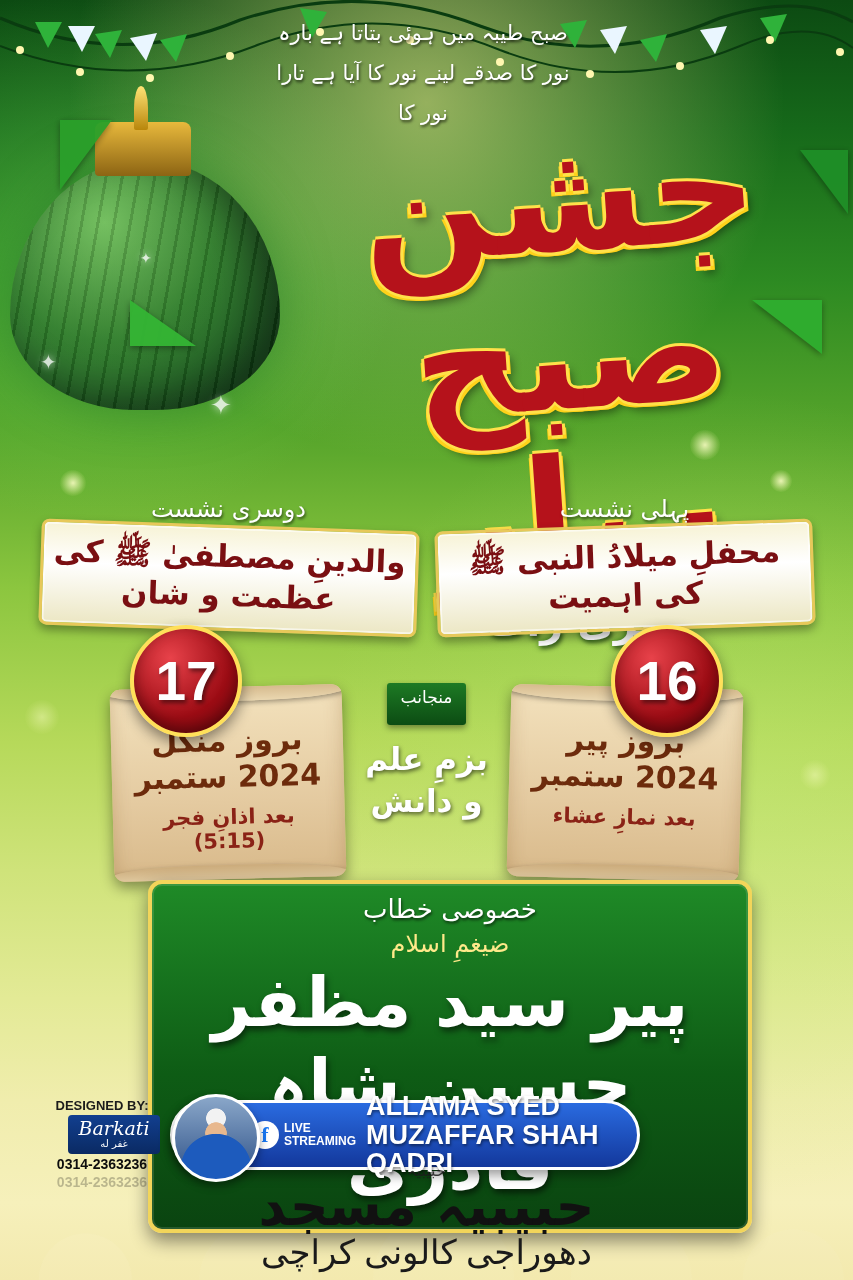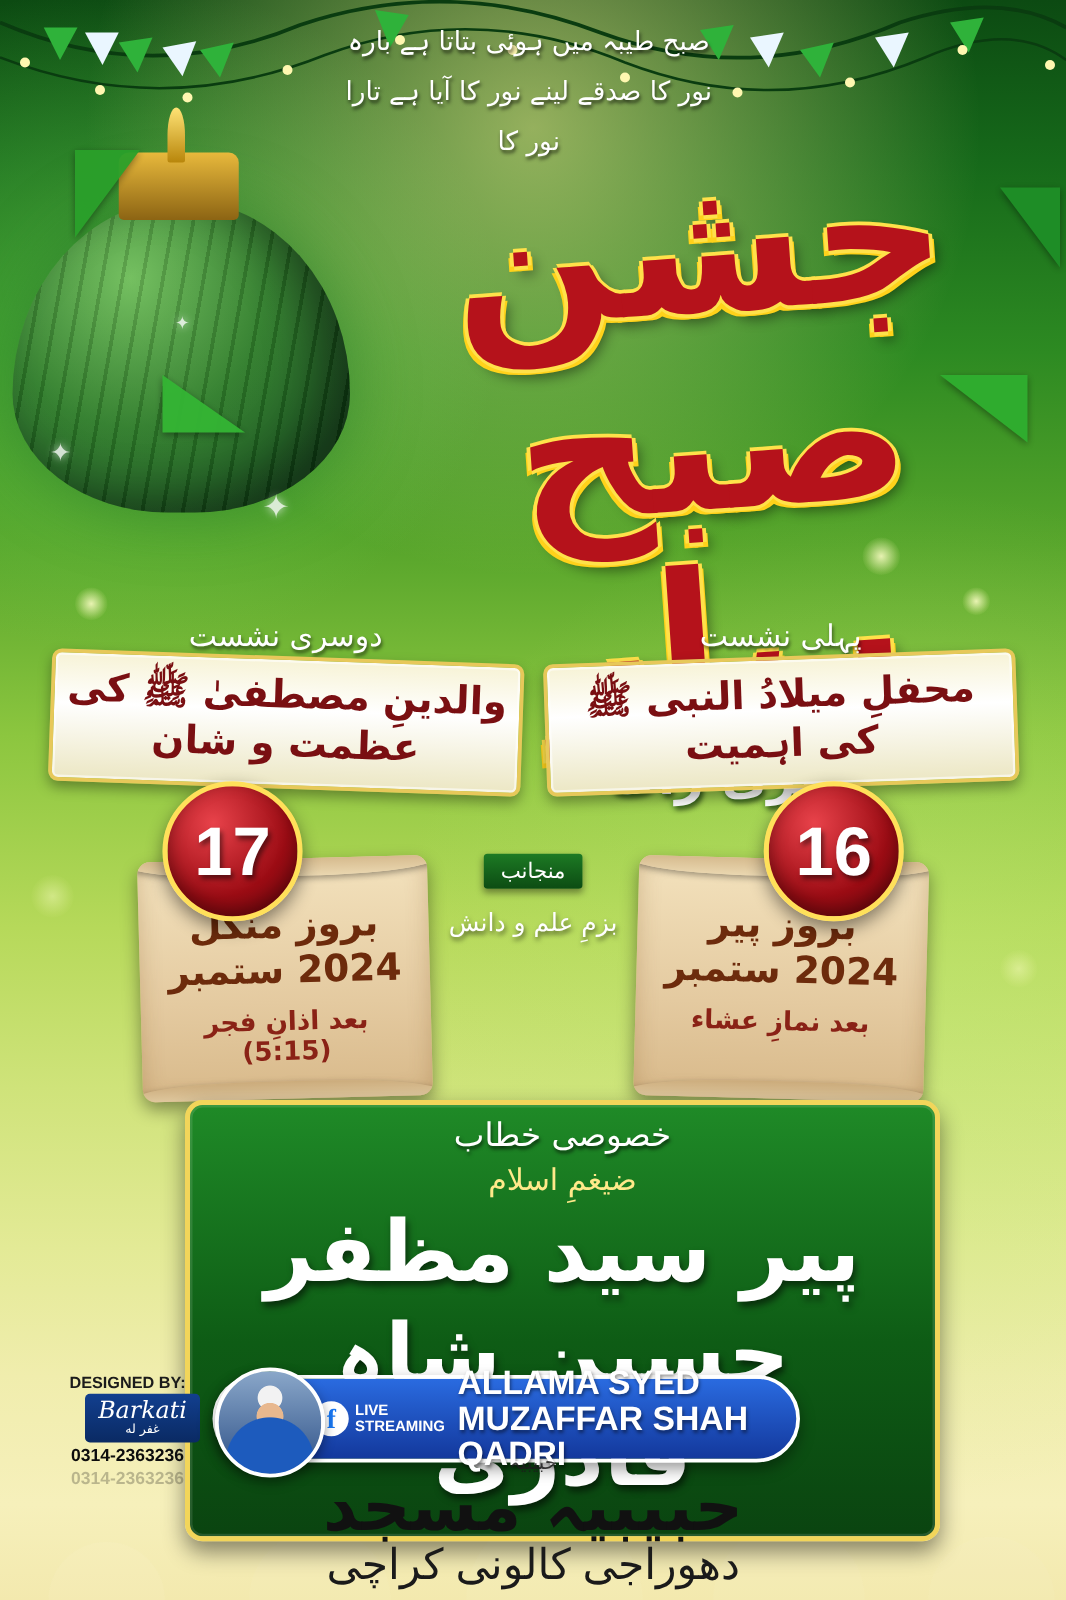--- a/index.html
+++ b/index.html
@@ -249,29 +249,29 @@
     width: 150px;
     text-align: center;
     direction: rtl;
   }
   .mid-flag-top {
     display: inline-block;
     background: linear-gradient(180deg, #1d7a24, #0c4c13);
     color: #ffffff;
     font-family: "DejaVu Sans", sans-serif;
     font-size: 17px;
-    padding: 4px 14px 4px;
+    padding: 4px 14px 18px;
     border-radius: 3px;
     box-shadow: 0 3px 6px rgba(0,0,0,.4);
   }
   .mid-flag-text {
     margin-top: 14px;
     font-family: "DejaVu Sans", sans-serif;
-    font-size: 20px;
-    font-weight: normal;
+    font-size: 31px;
+    font-weight: bold;
     color: #ffffff;
     line-height: 1.35;
     text-shadow: 1px 2px 4px rgba(0,0,0,.6);
   }
   
   .speaker-panel {
     position: absolute;
     left: 148px; top: 880px;
     width: 560px;
     padding: 10px 18px 22px;

